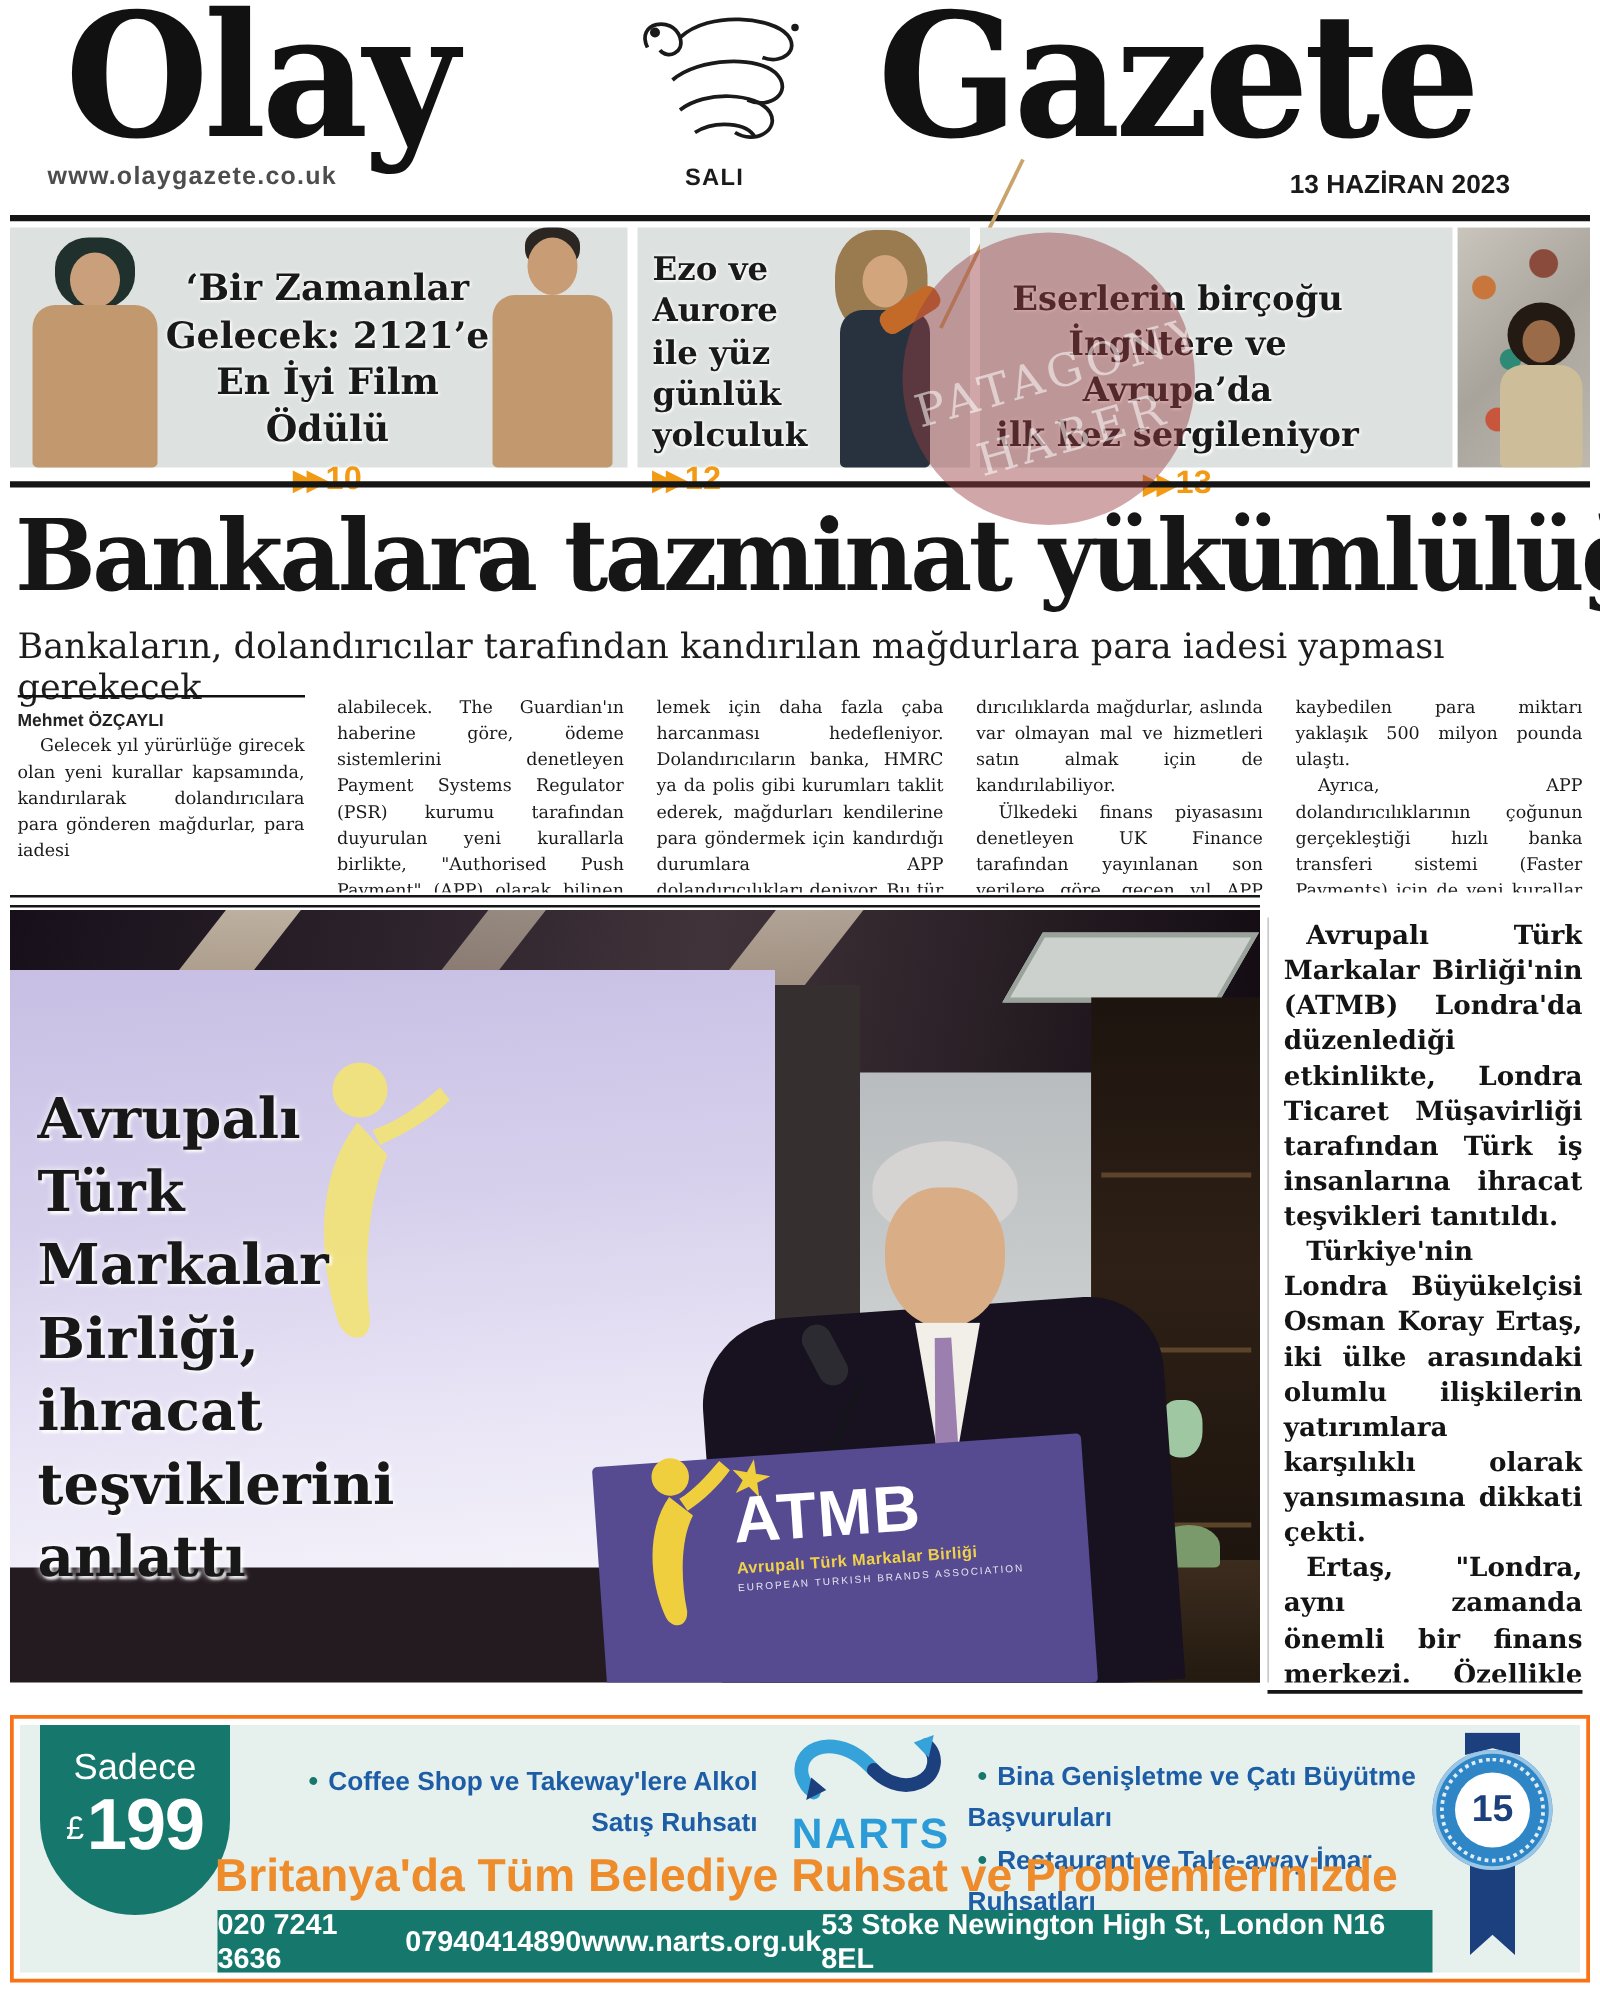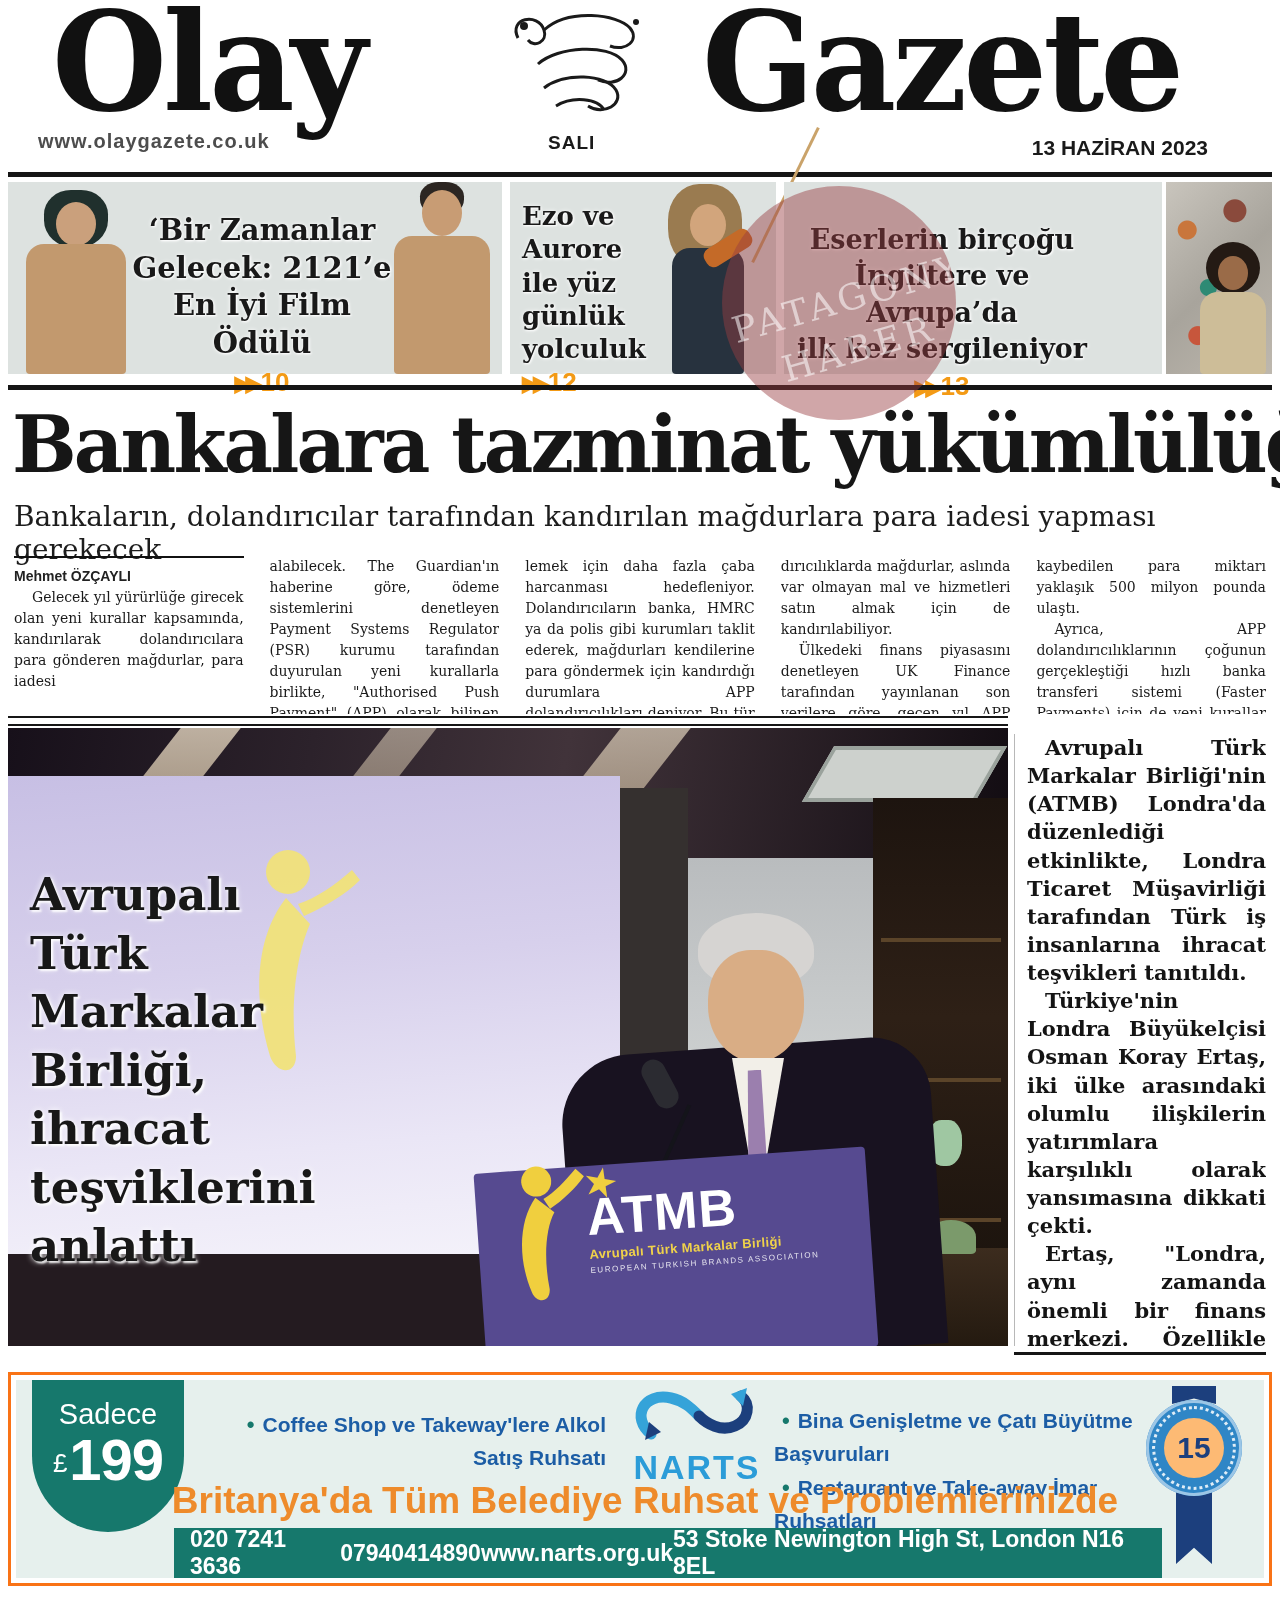--- a/index.html
+++ b/index.html
@@ -141,31 +141,31 @@
   .bullets.bl{left:190px;top:18px;width:400px;text-align:right;margin-top:10px;}
   .bullets.br{left:758px;top:24px;width:410px;text-align:left;}
   .bullets .dot{color:#16786c;margin:0 8px;font-size:22px;}
   .narts{position:absolute;left:596px;top:4px;width:170px;text-align:center;}
   .narts-word{font-family:"Liberation Sans",sans-serif;font-weight:bold;font-size:34px;
               color:#2b9cd8;letter-spacing:2px;line-height:1;}
   .tagline{position:absolute;left:150px;right:140px;top:100px;text-align:center;
            font-family:"Liberation Sans",sans-serif;font-weight:bold;font-size:37px;color:#ee8b2b;}
   .ad-bar{position:absolute;left:158px;top:148px;width:972px;height:50px;background:#16786c;
           display:flex;align-items:center;justify-content:space-around;
-          font-family:"Liberation Sans",sans-serif;font-weight:bold;font-size:23px;color:#fff;padding-left:16px;}
+          font-family:"Liberation Sans",sans-serif;font-weight:bold;font-size:23px;color:#fff;}
   
   .badge{position:absolute;right:18px;top:6px;width:104px;height:190px;}
   .badge .ribtop{position:absolute;left:30px;top:0;width:44px;height:18px;background:#1c3f7d;
                  clip-path:polygon(0 0,100% 0,100% 100%,50% 70%,0 100%);}
   .badge .ring{position:absolute;left:4px;top:14px;width:96px;height:96px;border-radius:50%;
                background:#2f86c6;box-shadow:0 0 0 3px #9cc6e6 inset;}
   .badge .dotring{position:absolute;left:10px;top:20px;width:84px;height:84px;border-radius:50%;
                   border:3px dotted rgba(255,255,255,.85);box-sizing:border-box;}
   .badge .core{position:absolute;left:22px;top:32px;width:60px;height:60px;border-radius:50%;
-               background:#fdba74;display:flex;align-items:center;justify-content:center;
+               background:#ffffff;display:flex;align-items:center;justify-content:center;
                font-family:"Liberation Sans",sans-serif;font-weight:bold;font-size:30px;color:#1c3f7d;}
   .badge .tail{position:absolute;left:34px;top:104px;width:36px;height:74px;background:#1c3f7d;
                clip-path:polygon(0 0,100% 0,100% 100%,50% 78%,0 100%);}
   
   .watermark{position:absolute;left:722px;top:186px;width:234px;height:234px;border-radius:50%;
              background:rgba(153,62,66,.46);z-index:50;pointer-events:none;overflow:hidden;}
   .watermark .wm{position:absolute;font-family:"DejaVu Serif",serif;color:rgba(255,255,255,.55);
                  transform:rotate(-16deg);letter-spacing:4px;}
   .wm1{left:6px;top:88px;font-size:36px;}
   .wm2{left:58px;top:142px;font-size:36px;}

